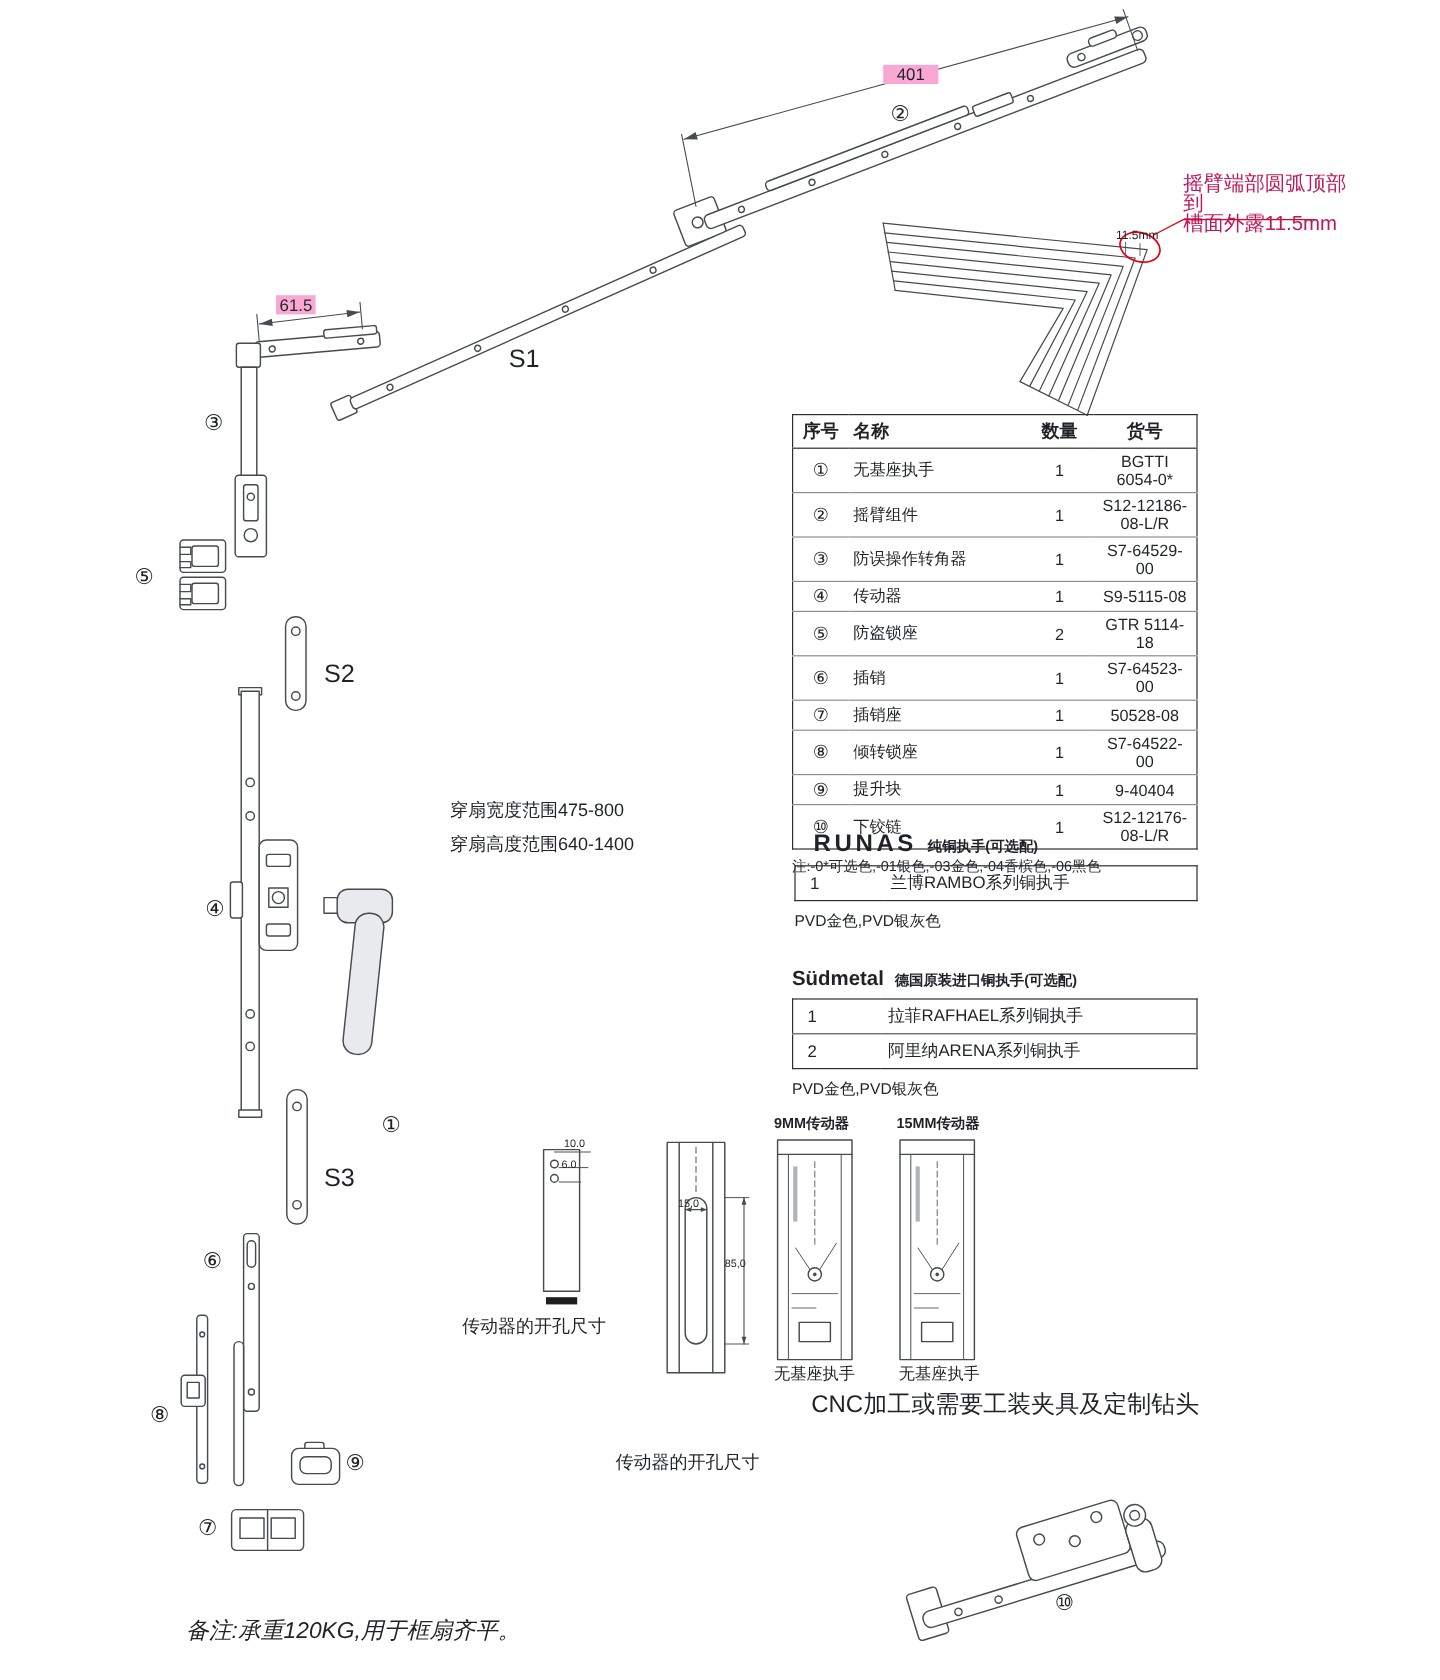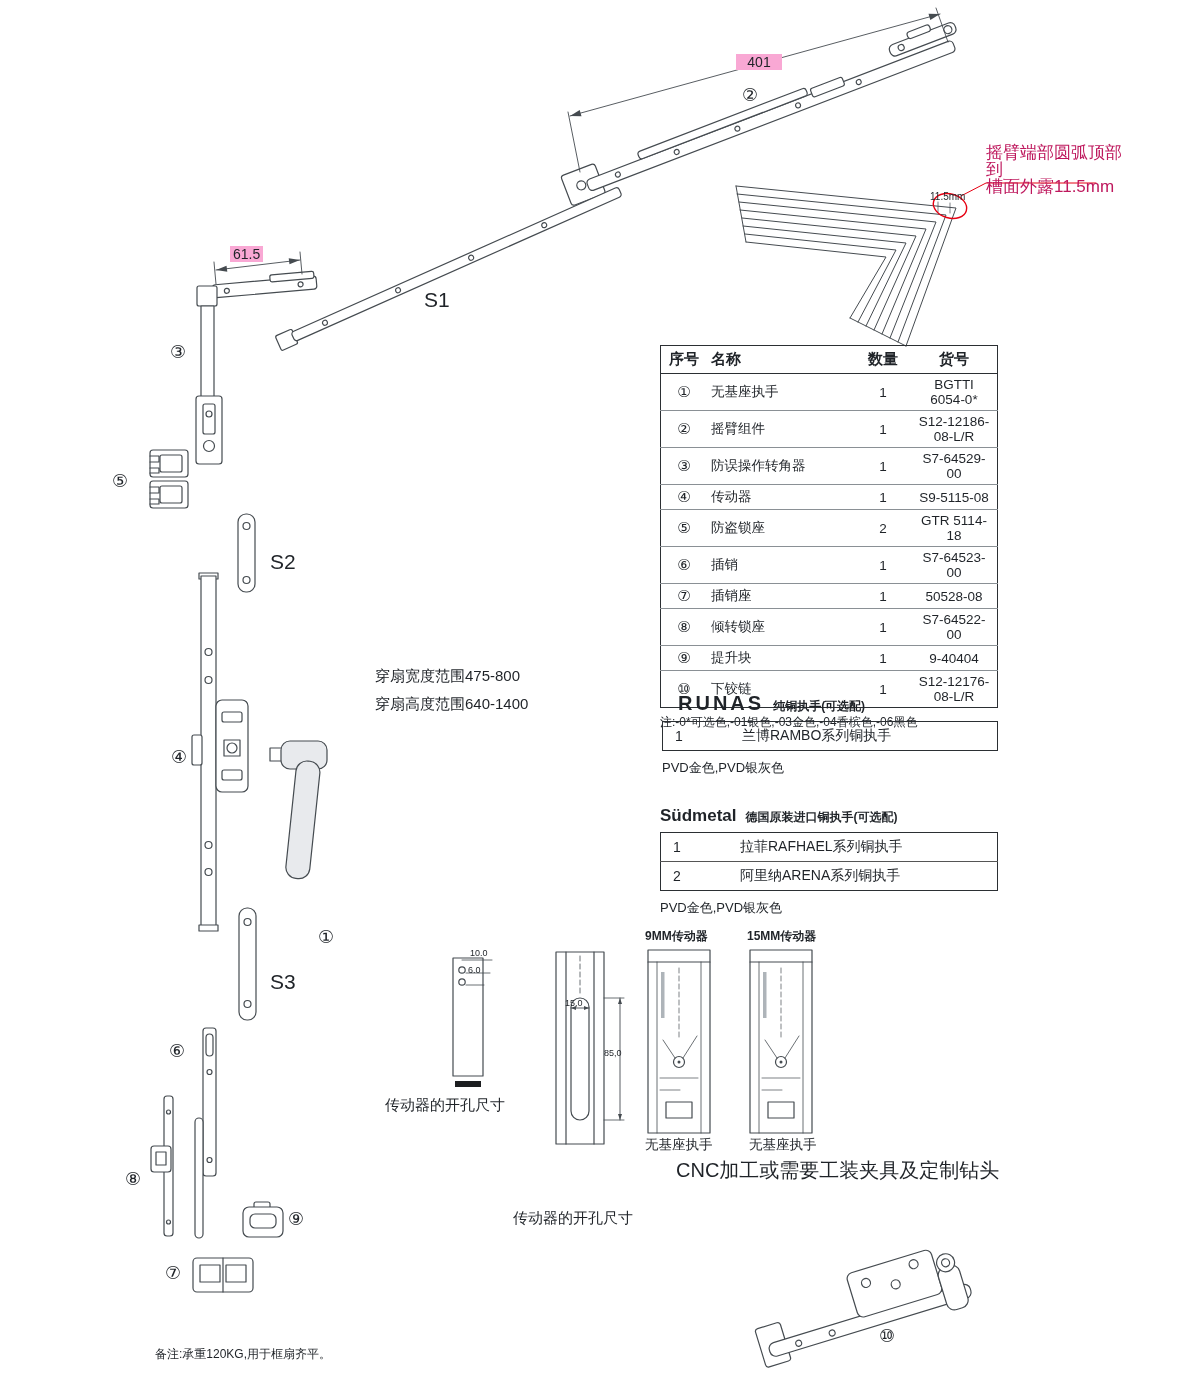--- a/index.html
+++ b/index.html
@@ -28,21 +28,21 @@
   .brand-title{font-weight:700;font-size:12px;margin-left:9px;}
   .opt-table{border-collapse:collapse;width:100%;margin-top:6px;border:1.2px solid #2b2f33;}
   .opt-table td{font-size:14px;padding:5px 6px;border-bottom:1px solid #555;}
   .opt-table tr:last-child td{border-bottom:none;}
   .opt-table td.no{width:55px;padding-left:12px;}
   .pvd{font-size:13px;margin-top:8px;}
   .gear-title{font-size:12px;font-weight:700;}
   .caption{font-size:13.5px;}
   .cnc{font-size:20px;}
   .drill-lbl{font-size:15px;}
-  .footer{font-size:12px;}
+  .footer{font-size:19px;font-style:italic;}
 </style>
 </head>
 <body>
 
 <div id="canvas">
 
   <svg id="art" width="1200" height="1400" viewBox="0 0 1200 1400">
     <g stroke="#454b50" fill="none" stroke-width="1.2" stroke-linecap="round" stroke-linejoin="round">
 
       <g>

